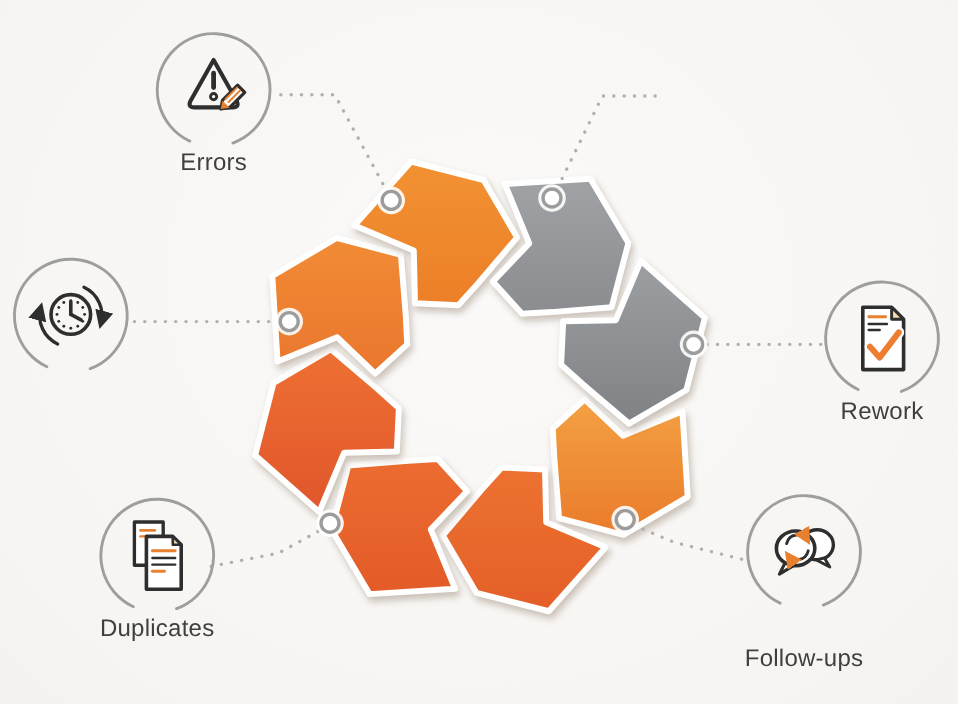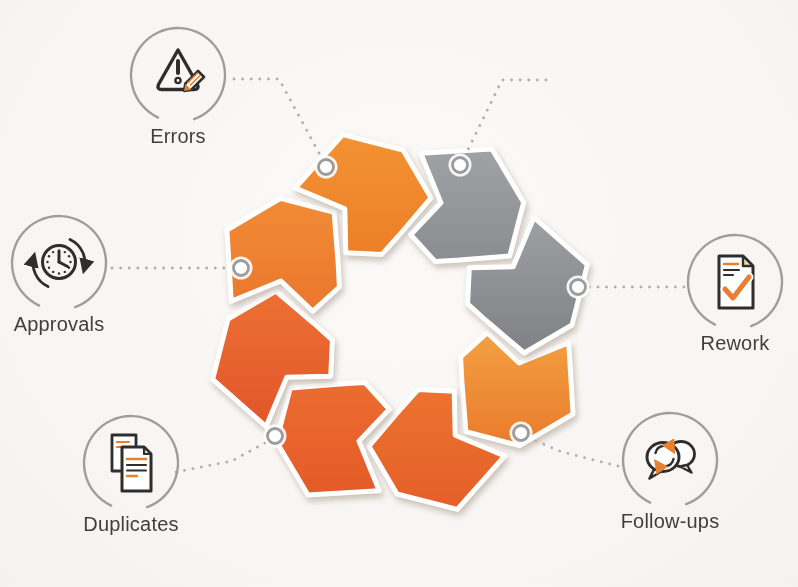--- a/index.html
+++ b/index.html
@@ -22,21 +22,21 @@
   .item .label{
     margin-top:-2px;
     font-size:20px;color:#3f3f3f;letter-spacing:0.2px;
     text-align:right;white-space:nowrap;
   }
   .item-errors    {left:103px; top:23px;}
   .item-rework    {left:519px; top:23px;}
   .item-approvals {left:-16px; top:211px;}
   .item-audits    {left:660px; top:230px;}
   .item-duplicates{left:56px;  top:411px;}
-  .item-followups {left:595px; top:408px;}
+  .item-followups {left:595px; top:408px;gap:28px;}
 </style>
 </head>
 <body>
 
 <div class="stage">
 
   <svg id="diagram" width="798" height="587" viewBox="0 0 798 587">
       <defs>
         <linearGradient id="seg-grad-0" x1="0" y1="0" x2="0" y2="1">
           <stop offset="0%" stop-color="#F3A143"></stop>
@@ -141,21 +141,20 @@
             <circle cx="46.2" cy="60.9" r="1.2"></circle>
           <circle cx="42" cy="56.8" r="1.2"></circle>
             <circle cx="40.5" cy="51" r="1.2"></circle>
           <circle cx="42" cy="45.2" r="1.2"></circle>
             <circle cx="46.2" cy="41.1" r="1.2"></circle>
         </g>
         <line x1="52" y1="51" x2="52" y2="40.5" stroke-width="3"></line>
         <line x1="52" y1="51" x2="60.5" y2="55.5" stroke-width="3"></line>
       </g>
     </svg>
-    <div class="label">Approvals</div>
   </div>
 
   <div class="item item-audits">
     <svg class="badge" width="104" height="104" viewBox="0 0 104 104">
       <path d="M32.1 94.6 A47 47 0 1 1 68.1 96.2" fill="none" stroke="#9e9e9e" stroke-width="2.4" stroke-linecap="round"></path>
       <g fill="none" stroke="#2e2e2e" stroke-linejoin="round" stroke-linecap="round">
         <path d="M36 26 H60 L70 36 V78 H36 Z" fill="#ffffff" stroke-width="3"></path>
         <path d="M60 26 L60 36 L70 36 Z" fill="#f3dcab" stroke-width="2.4"></path>
         <line x1="41" y1="34" x2="55" y2="34" stroke="#e8812f" stroke-width="2.4"></line>
         <line x1="41" y1="40" x2="56" y2="40" stroke-width="2.2"></line>

